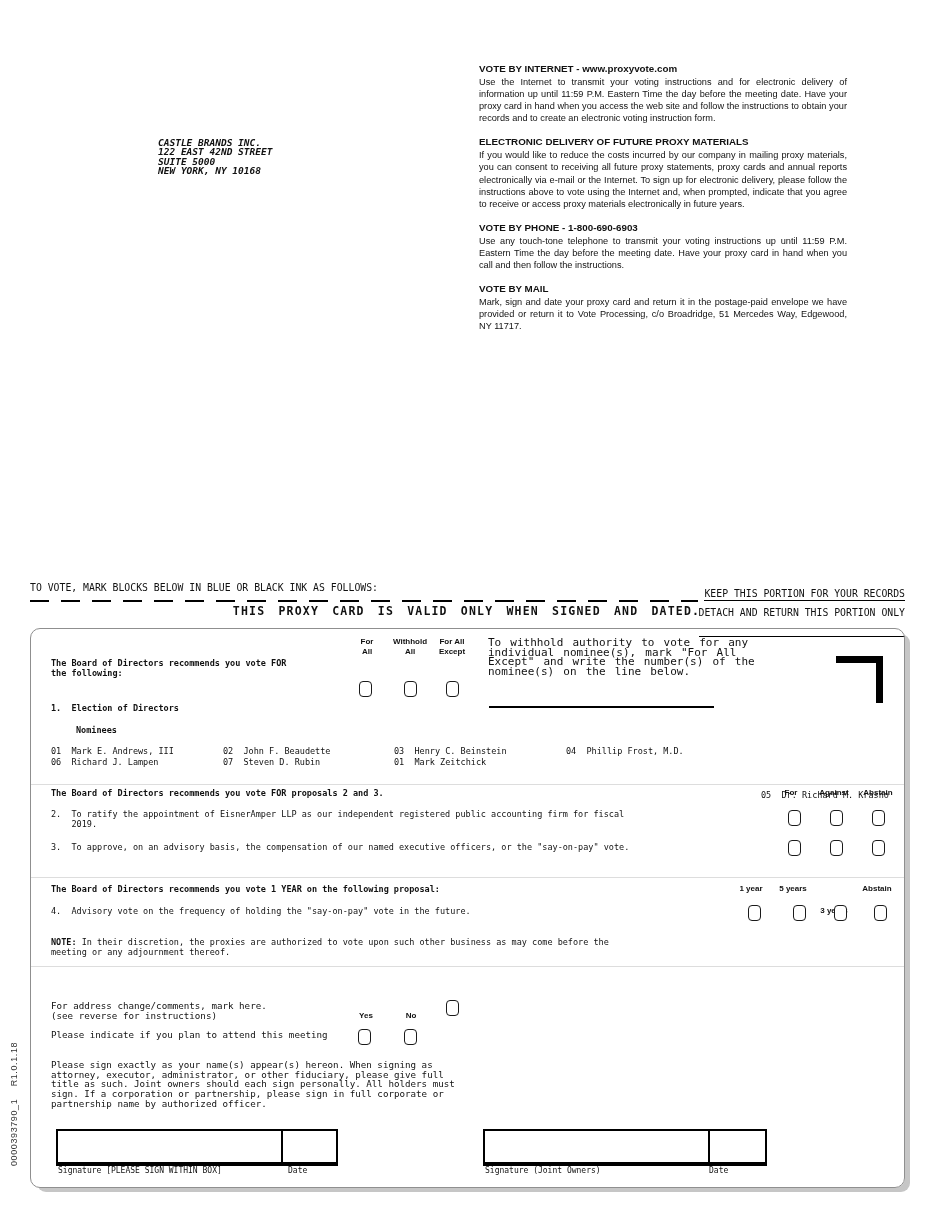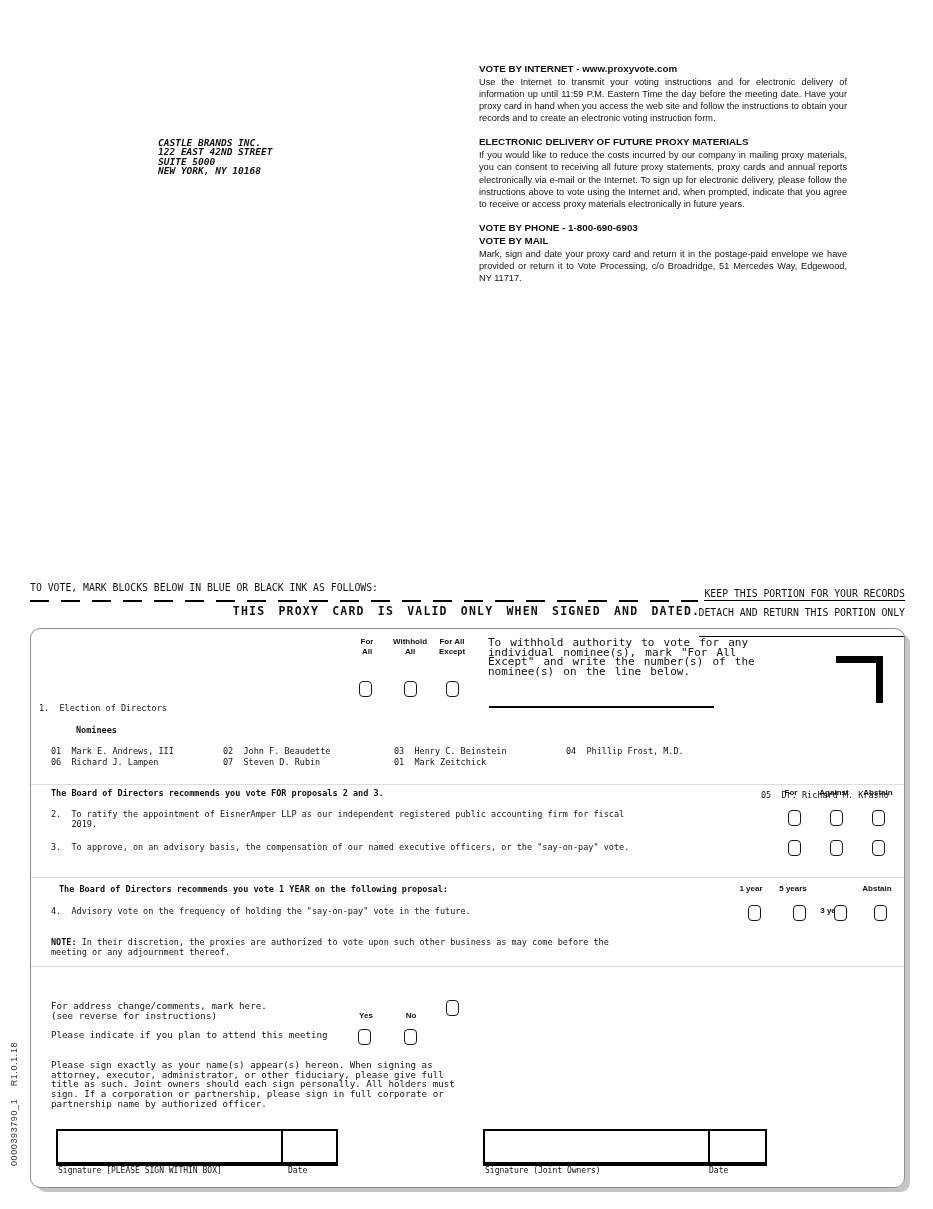--- a/index.html
+++ b/index.html
@@ -46,52 +46,55 @@
 122 EAST 42ND STREET
 SUITE 5000
 NEW YORK, NY 10168</div>
 
   <div id="instructions" class="abs">
     <h3>VOTE BY INTERNET - www.proxyvote.com</h3>
     <p>Use the Internet to transmit your voting instructions and for electronic delivery of information up until 11:59 P.M. Eastern Time the day before the meeting date. Have your proxy card in hand when you access the web site and follow the instructions to obtain your records and to create an electronic voting instruction form.</p>
     <h3>ELECTRONIC DELIVERY OF FUTURE PROXY MATERIALS</h3>
     <p>If you would like to reduce the costs incurred by our company in mailing proxy materials, you can consent to receiving all future proxy statements, proxy cards and annual reports electronically via e-mail or the Internet. To sign up for electronic delivery, please follow the instructions above to vote using the Internet and, when prompted, indicate that you agree to receive or access proxy materials electronically in future years.</p>
     <h3>VOTE BY PHONE - 1-800-690-6903</h3>
+    <p>Use any touch-tone telephone to transmit your voting instructions up until 11:59 P.M. Eastern Time the day before the meeting date. Have your proxy card in hand when you call and then follow the instructions.</p>
     <h3>VOTE BY MAIL</h3>
     <p>Mark, sign and date your proxy card and return it in the postage-paid envelope we have provided or return it to Vote Processing, c/o Broadridge, 51 Mercedes Way, Edgewood, NY 11717.</p>
   </div>
 
   <div id="mark-instruction" class="abs">TO VOTE, MARK BLOCKS BELOW IN BLUE OR BLACK INK AS FOLLOWS:</div>
   <div id="keep-portion" class="abs">KEEP THIS PORTION FOR YOUR RECORDS</div>
   <div id="dash-line" class="abs"></div>
   <div id="valid-note" class="abs">THIS PROXY CARD IS VALID ONLY WHEN SIGNED AND DATED.</div>
   <div id="detach-portion" class="abs">DETACH AND RETURN THIS PORTION ONLY</div>
 
   <div id="side-code" class="abs">0000393790_1    R1.0.1.18</div>
 
   <div id="card" class="abs">
 
+    <div class="abs b pre" style="left:20px;top:29px;">The Board of Directors recommends you vote FOR
+the following:</div>
     <div class="abs colhead" style="left:306px;top:8px;width:60px;">For
 All</div>
     <div class="abs colhead" style="left:349px;top:8px;width:60px;">Withhold
 All</div>
     <div class="abs colhead" style="left:391px;top:8px;width:60px;">For All
 Except</div>
     <div class="abs cb" style="left:328px;top:52px;"></div>
     <div class="abs cb" style="left:373px;top:52px;"></div>
     <div class="abs cb" style="left:415px;top:52px;"></div>
     <div class="abs pre" style="left:457px;top:9px;font-size:11px;line-height:9.7px;word-spacing:2.5px;">To withhold authority to vote for any
 individual nominee(s), mark "For All
 Except" and write the number(s) of the
 nominee(s) on the line below.</div>
     <div class="abs" style="left:458px;top:77px;width:225px;height:1.5px;background:#000;"></div>
     <div class="abs" style="left:805px;top:27px;width:47px;height:7px;background:#000;"></div>
     <div class="abs" style="left:845px;top:27px;width:7px;height:47px;background:#000;"></div>
 
-    <div class="abs pre" style="left:8px;top:74px;">1.  Election of Directors</div>
+    <div class="abs pre" style="left:20px;top:74px;font-weight:bold;">1.  Election of Directors</div>
     <div class="abs b pre" style="left:45px;top:96px;">Nominees</div>
 
     <div class="abs pre" style="left:20px;top:117px;">01  Mark E. Andrews, III</div>
     <div class="abs pre" style="left:192px;top:117px;">02  John F. Beaudette</div>
     <div class="abs pre" style="left:363px;top:117px;">03  Henry C. Beinstein</div>
     <div class="abs pre" style="left:535px;top:117px;">04  Phillip Frost, M.D.</div>
     <div class="abs pre" style="left:730px;top:117px;margin-top:44px;">05  Dr. Richard M. Krasno</div>
     <div class="abs pre" style="left:20px;top:127.5px;">06  Richard J. Lampen</div>
     <div class="abs pre" style="left:192px;top:127.5px;">07  Steven D. Rubin</div>
     <div class="abs pre" style="left:363px;top:127.5px;">01  Mark Zeitchick</div>
@@ -109,21 +112,21 @@
     <div class="abs cb" style="left:799px;top:181px;"></div>
     <div class="abs cb" style="left:841px;top:181px;"></div>
 
     <div class="abs pre" style="left:20px;top:213px;">3.  To approve, on an advisory basis, the compensation of our named executive officers, or the "say-on-pay" vote.</div>
     <div class="abs cb" style="left:757px;top:211px;"></div>
     <div class="abs cb" style="left:799px;top:211px;"></div>
     <div class="abs cb" style="left:841px;top:211px;"></div>
 
     <div class="abs hairline" style="top:248px;"></div>
 
-    <div class="abs b pre" style="left:20px;top:255px;margin-left:8px;">The Board of Directors recommends you vote 1 YEAR on the following proposal:</div>
+    <div class="abs b pre" style="left:20px;top:255px;">The Board of Directors recommends you vote 1 YEAR on the following proposal:</div>
     <div class="abs colhead" style="left:695px;top:255px;width:50px;">1 year</div>
     <div class="abs colhead" style="left:737px;top:255px;width:50px;">5 years</div>
     <div class="abs colhead" style="left:778px;top:255px;width:50px;margin-top:22px;">3 years</div>
     <div class="abs colhead" style="left:821px;top:255px;width:50px;">Abstain</div>
 
     <div class="abs pre" style="left:20px;top:277px;">4.  Advisory vote on the frequency of holding the "say-on-pay" vote in the future.</div>
     <div class="abs cb" style="left:717px;top:276px;"></div>
     <div class="abs cb" style="left:762px;top:276px;"></div>
     <div class="abs cb" style="left:803px;top:276px;"></div>
     <div class="abs cb" style="left:843px;top:276px;"></div>

